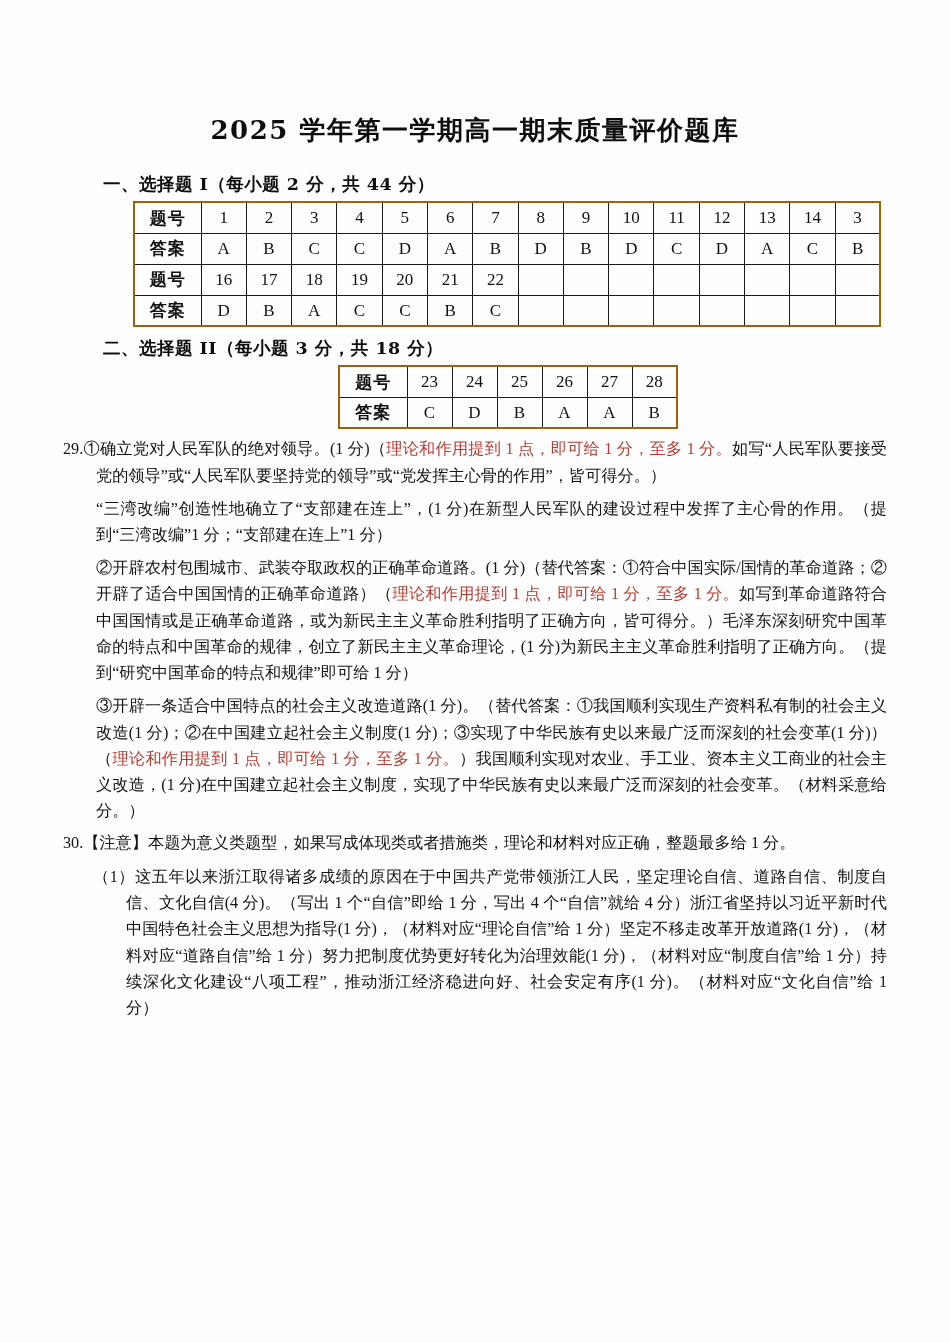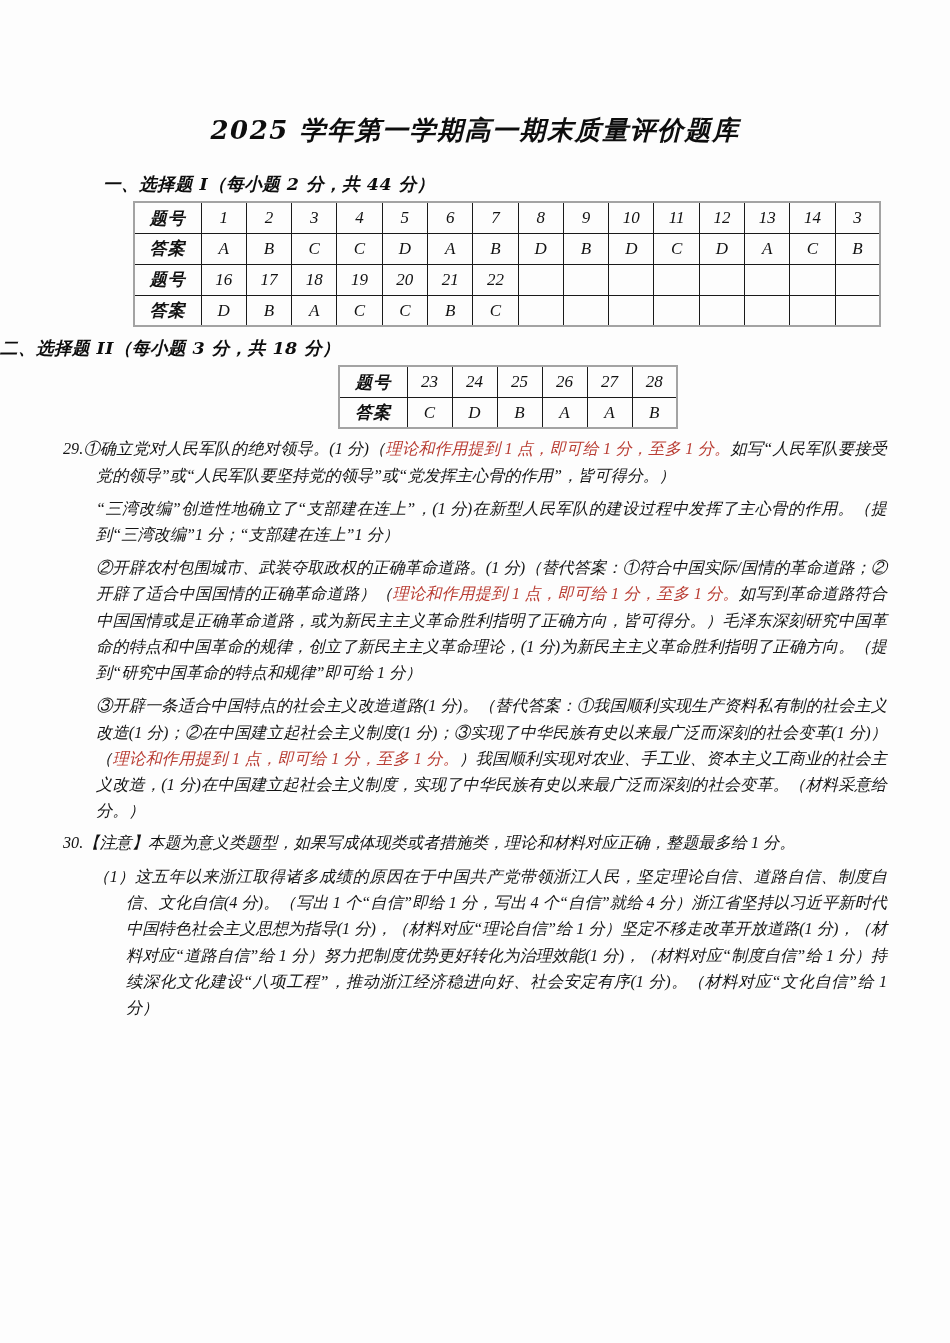--- a/index.html
+++ b/index.html
@@ -5,21 +5,21 @@
   * { box-sizing: border-box; }
   html, body { margin: 0; padding: 0; }
   body {
     width: 950px;
     height: 1343px;
     background: #fdfdfd;
     font-family: "Liberation Serif", "DejaVu Serif", serif;
     color: #111111;
     overflow: hidden;
   }
-  .page { position: relative; width: 950px; height: 1343px; padding: 0; font-style: italic; }
+  .page { position: relative; width: 950px; height: 1343px; padding: 0; }
 
   
   .title-block { text-align: center; padding-top: 110px; }
   .title-line {
     font-family: "DejaVu Serif", "Liberation Serif", serif;
     font-weight: 700;
     font-size: 26px;
     letter-spacing: 1.5px;
     color: #0d0d0d;
     line-height: 1.55;
@@ -29,30 +29,30 @@
   
   .sec-head {
     font-family: "DejaVu Serif", "Liberation Serif", serif;
     font-weight: 700;
     font-size: 17.5px;
     letter-spacing: 0.5px;
     color: #0d0d0d;
     margin: 0 0 5px 0;
   }
   .sec1 { padding-left: 103px; margin-top: 22px; }
-  .sec2 { margin-top: 9px; }
+  .sec2 { padding-left: 103px; margin-top: 9px; }
   .sec3 { padding-left: 63px; margin-top: 16px; font-size: 17px; }
 
   
   .tbl-wrap-1 { padding-left: 133px; }
   .tbl-wrap-2 { padding-left: 338px; }
   table.ans {
     border-collapse: collapse;
     table-layout: fixed;
-    border: 2px solid #a3a3a3;
+    border: 2px solid #a16207;
   }
   table.ans td {
     border: 1.4px solid #1a1a1a;
     text-align: center;
     vertical-align: middle;
     font-family: "Liberation Serif", "DejaVu Serif", serif;
     font-size: 17px;
     color: #111;
     height: 31px;
     padding: 0;

